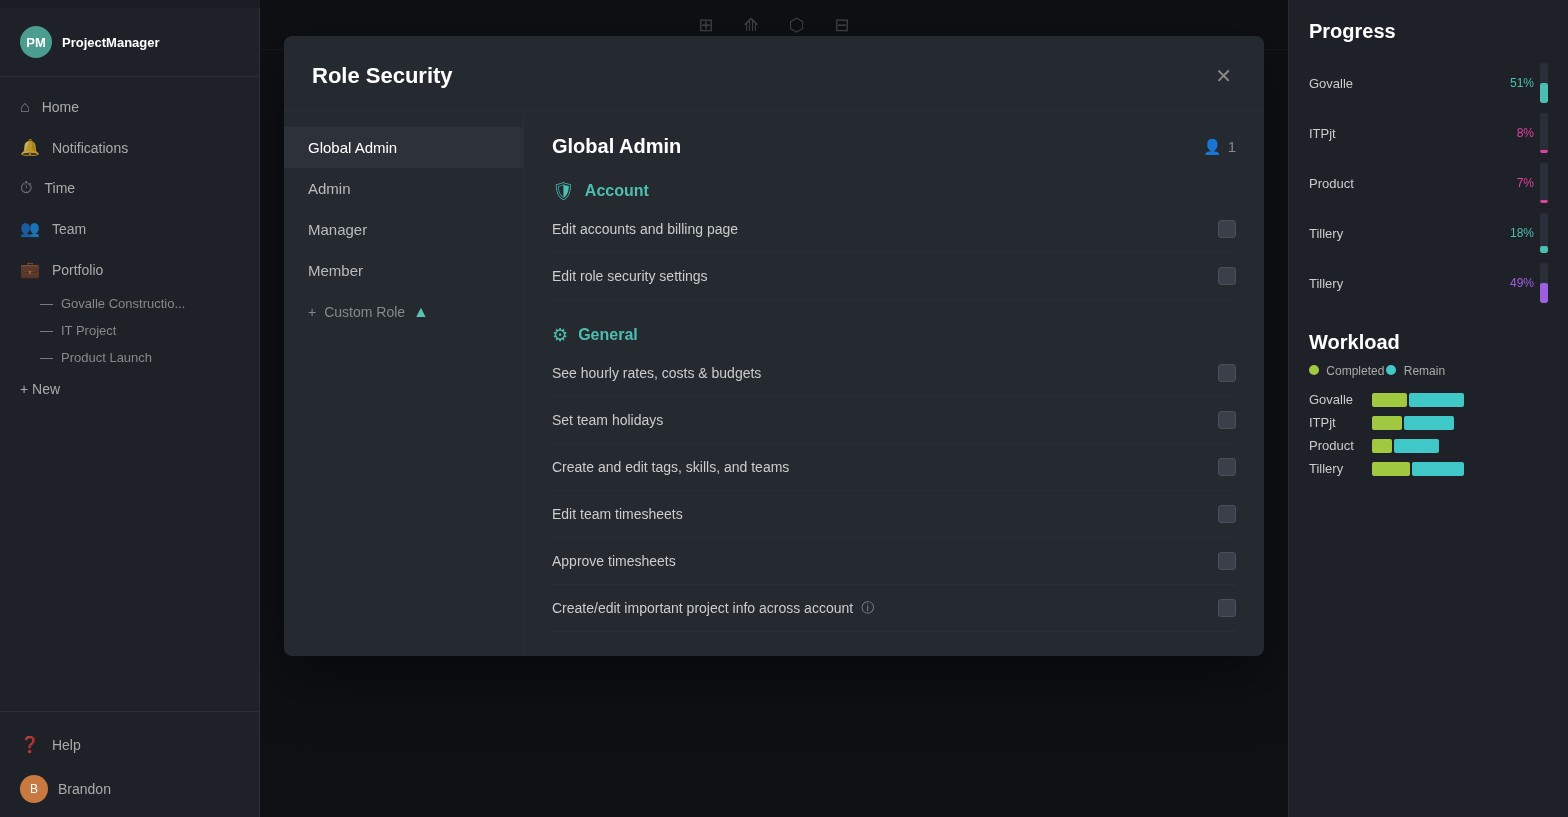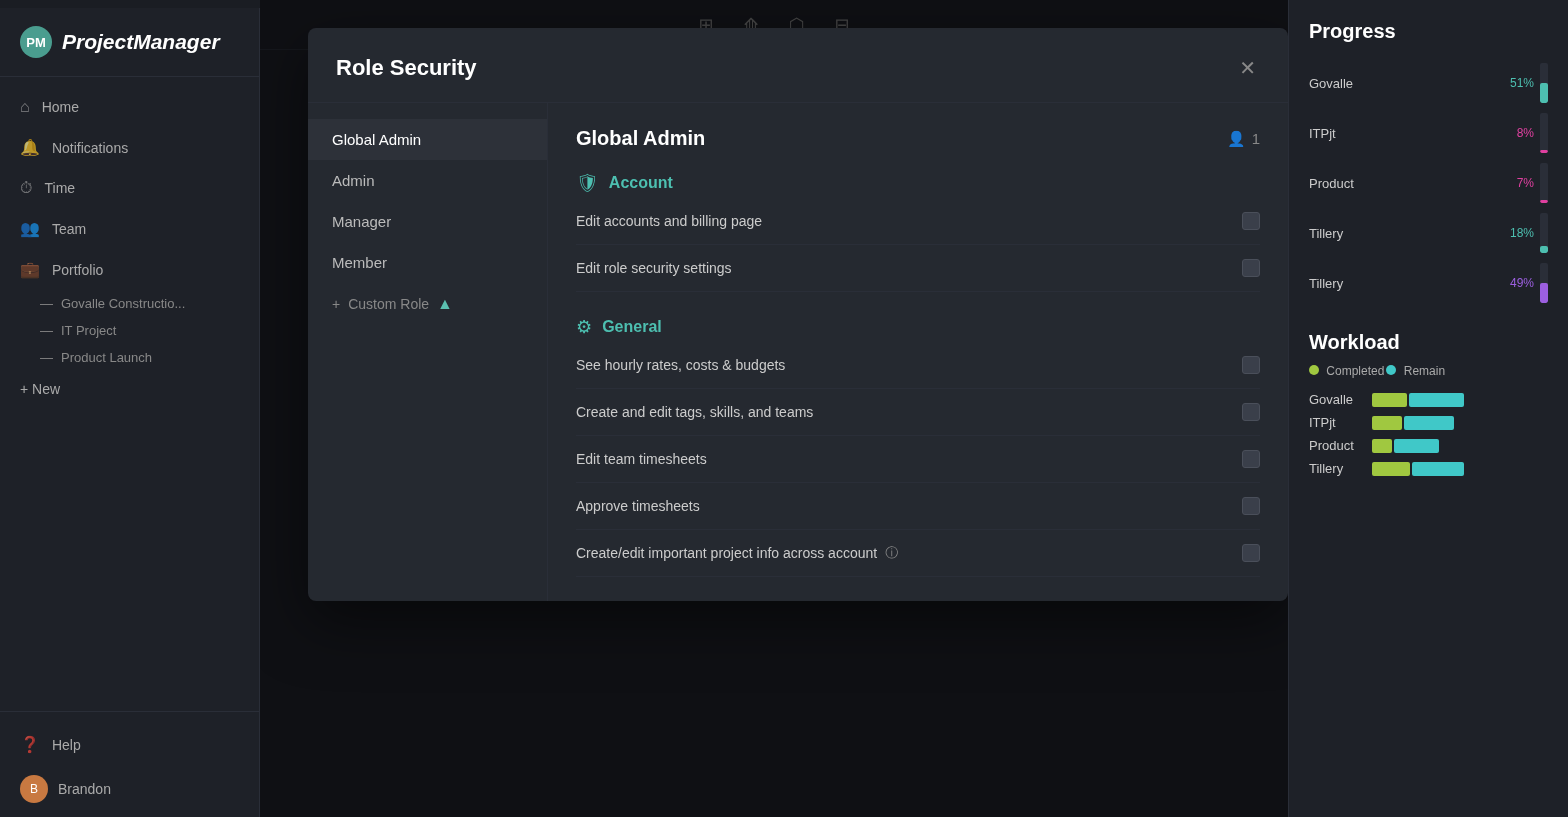--- a/index.html
+++ b/index.html
@@ -33,23 +33,22 @@
     }
     .logo-circle {
       width: 32px; height: 32px;
       background: #4a9d8f;
       border-radius: 50%;
       display: flex; align-items: center; justify-content: center;
       font-weight: bold; color: #fff; font-size: 13px;
     }
     .sidebar-logo-text {
       color: #fff;
-      font-size: 21px;
+      font-size: 13px;
       font-weight: 600;
-      font-style: italic;
     }
     .sidebar-nav {
       flex: 1;
       padding: 10px 0;
     }
     .sidebar-item {
       display: flex;
       align-items: center;
       gap: 12px;
       padding: 11px 20px;
@@ -119,22 +118,22 @@
       cursor: pointer;
     }
 
     
     .modal-overlay {
       position: absolute;
       top: 0; left: 0; right: 0; bottom: 0;
       background: rgba(0,0,0,0.5);
       display: flex;
       align-items: flex-start;
-      justify-content: flex-end;
-      padding-top: 28px;
+      justify-content: center;
+      padding-top: 36px;
     }
     .modal {
       background: #252930;
       border-radius: 8px;
       width: 980px;
       max-height: 760px;
       overflow: hidden;
       display: flex;
       flex-direction: column;
       box-shadow: 0 20px 60px rgba(0,0,0,0.5);
@@ -441,20 +440,24 @@
 
           <div class="section-spacer"></div>
 
           <div class="section-header">
             <span class="section-icon">⚙</span>
             <span class="section-title">General</span>
           </div>
 
           <div class="permission-row">
             <span class="permission-label">See hourly rates, costs &amp; budgets</span>
+            <div class="checkbox-sq"></div>
+          </div>
+          <div class="permission-row">
+            <span class="permission-label">Set team holidays</span>
             <div class="checkbox-sq"></div>
           </div>
           <div class="permission-row">
             <span class="permission-label">Create and edit tags, skills, and teams</span>
             <div class="checkbox-sq"></div>
           </div>
           <div class="permission-row">
             <span class="permission-label">Edit team timesheets</span>
             <div class="checkbox-sq"></div>
           </div>

